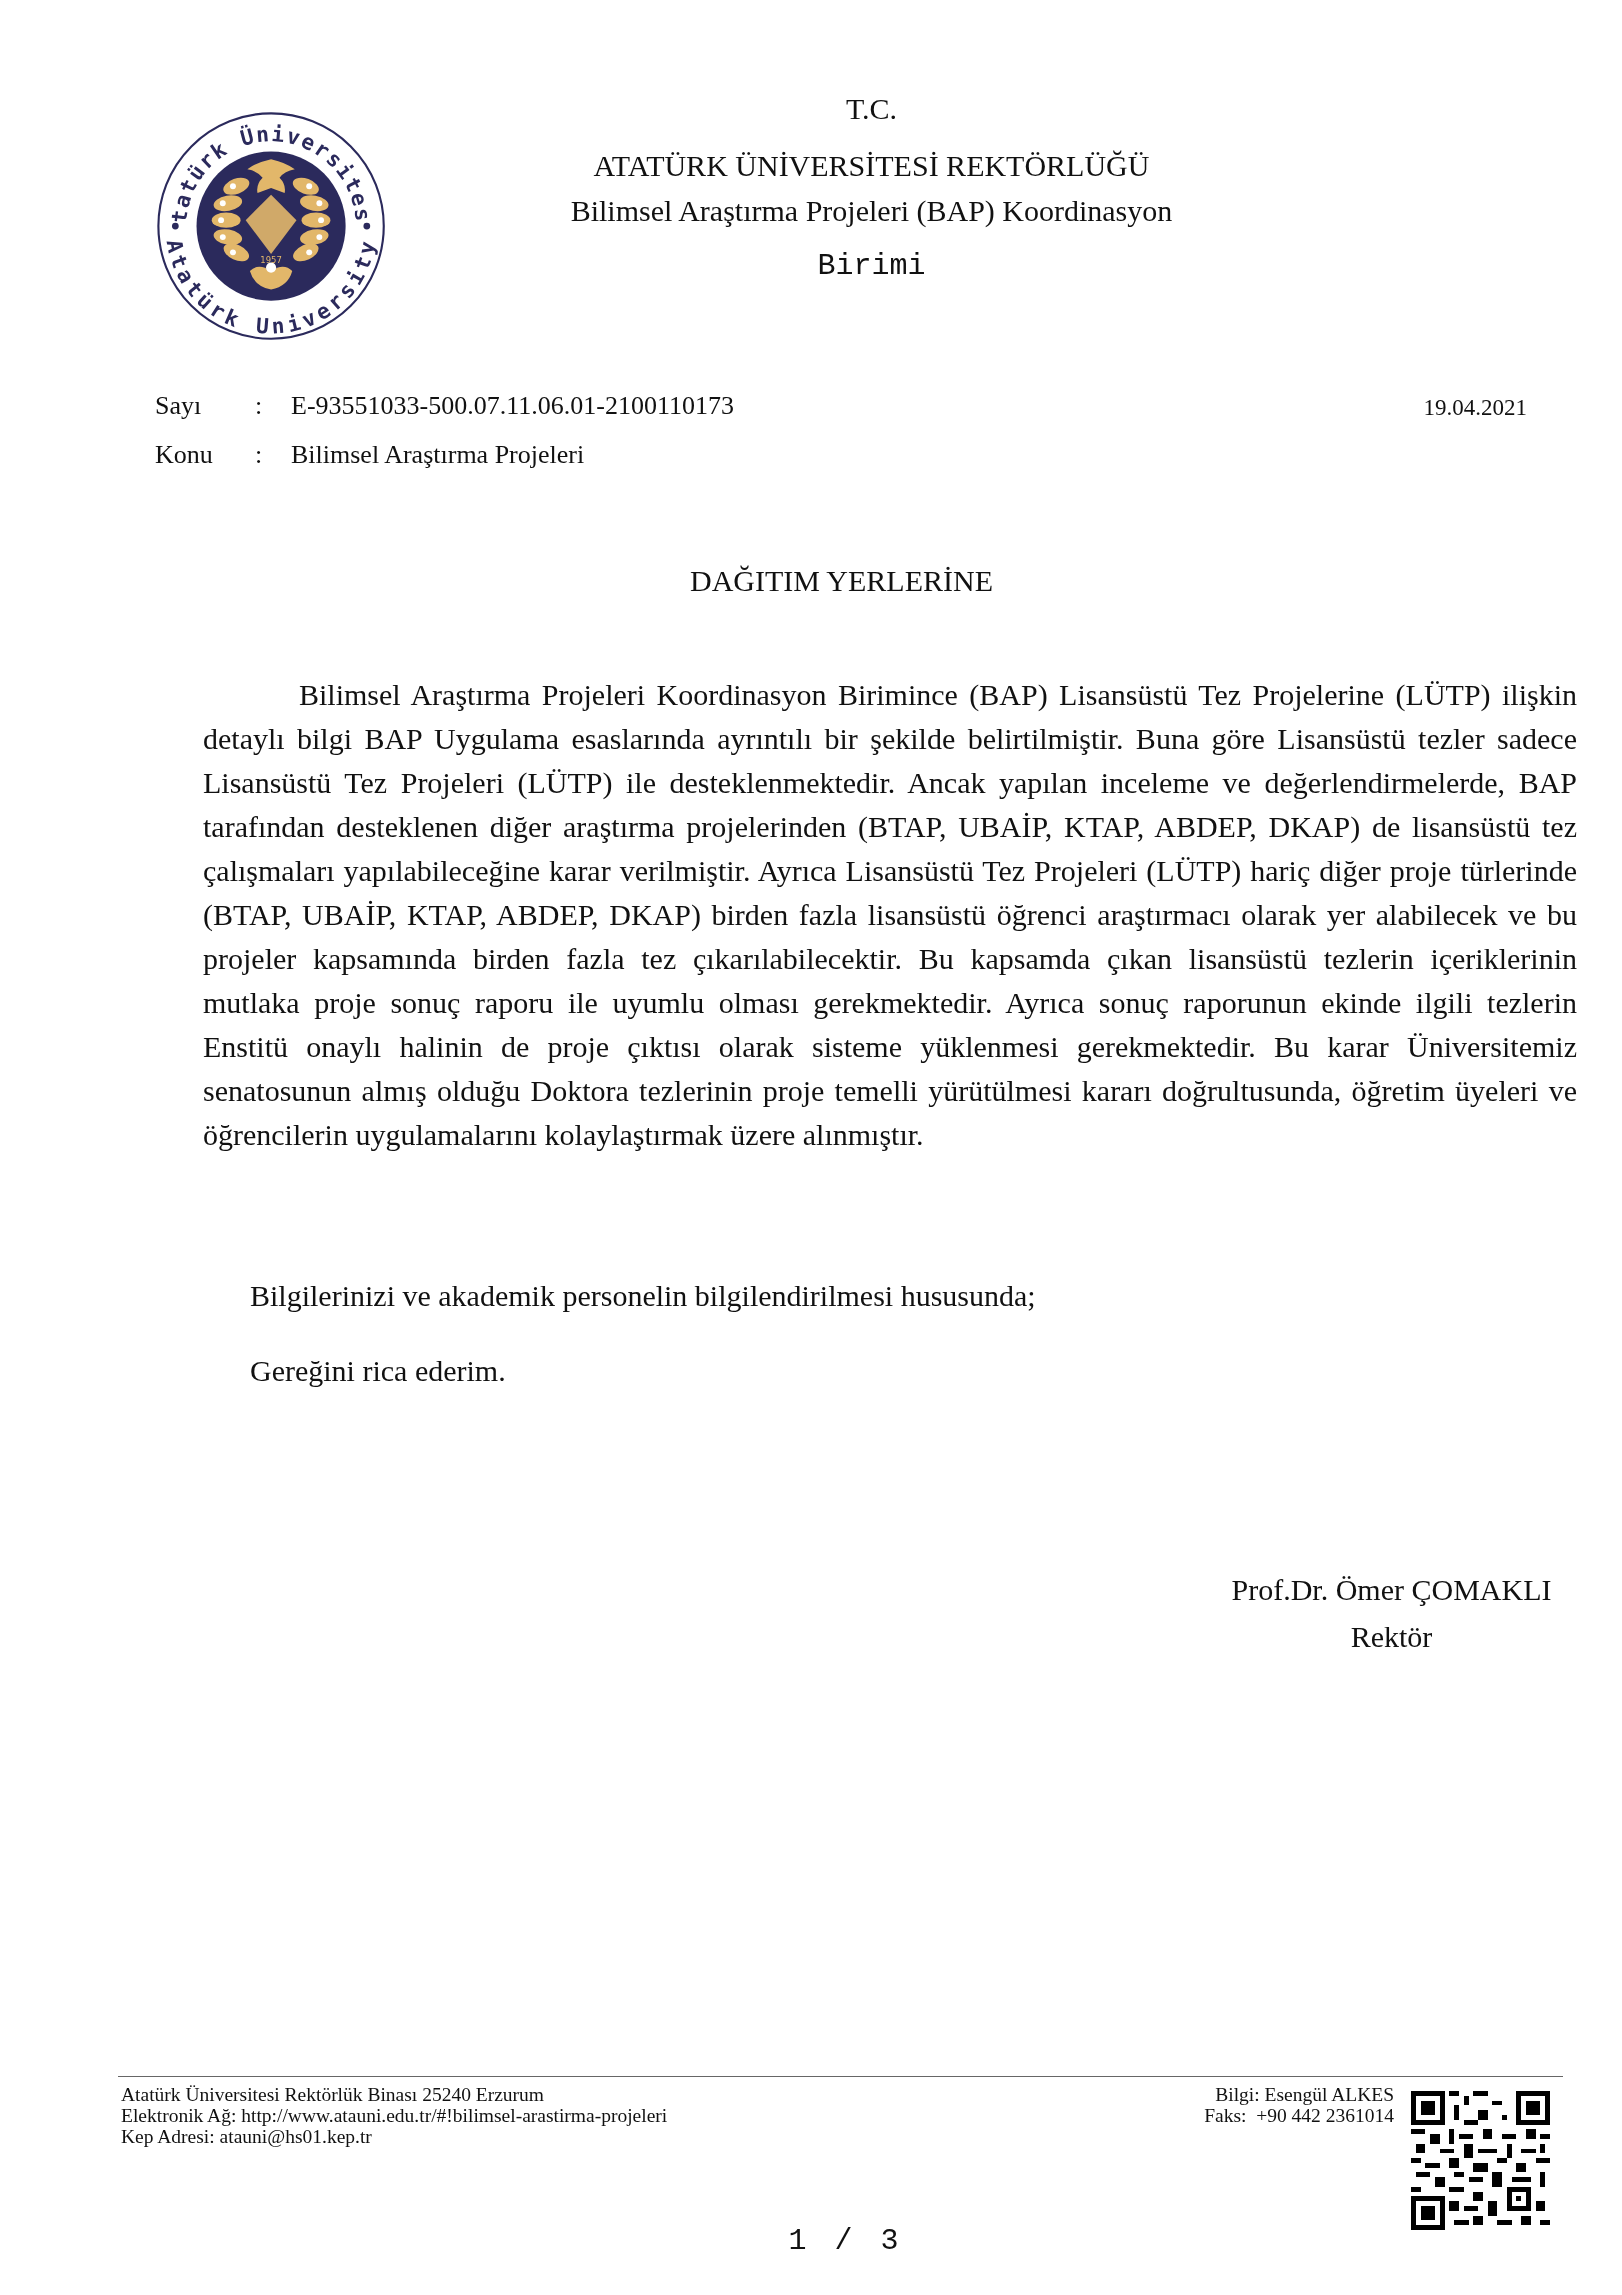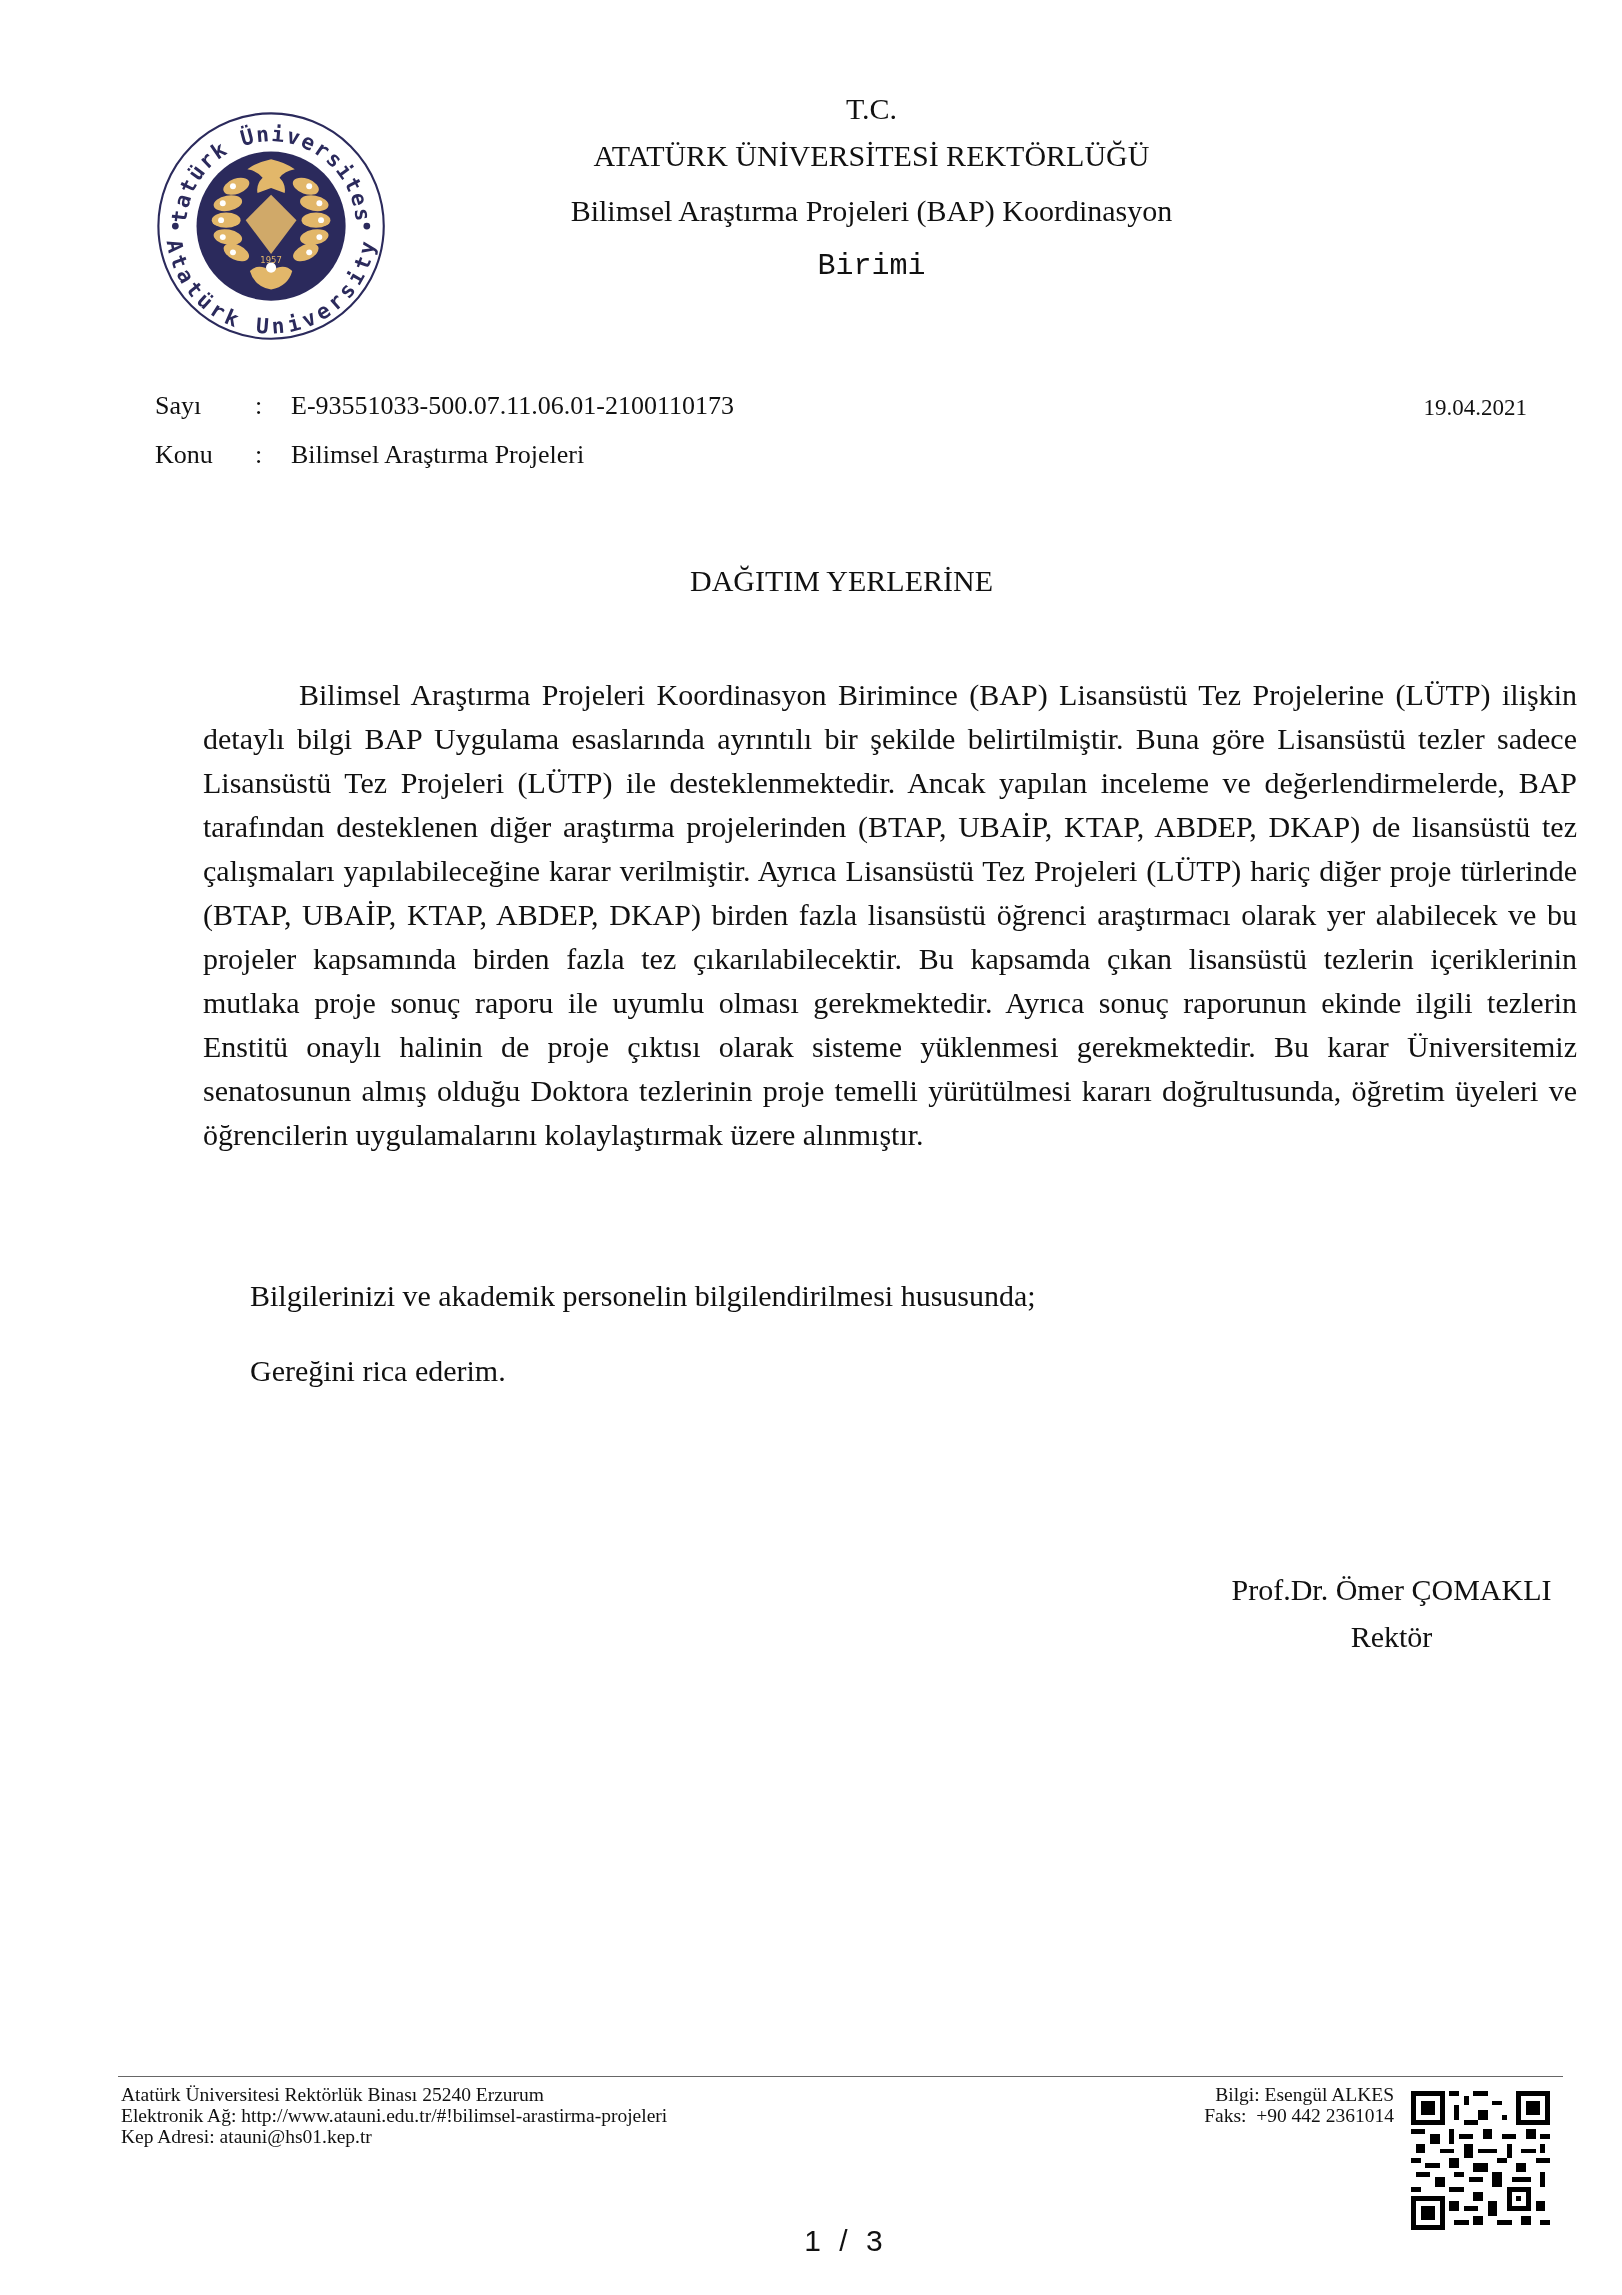--- a/index.html
+++ b/index.html
@@ -6,21 +6,21 @@
   body { width:1622px; height:2295px; position:relative; overflow:hidden;
          font-family:"Liberation Serif", "DejaVu Serif", serif; color:#111; }
   .abs { position:absolute; }
 
   
   .logo { left:155px; top:110px; width:233px; height:233px; }
 
   
   .hdr { left:474px; width:795px; text-align:center; font-size:30px; line-height:46px; }
   .hdr-tc { top:86px; }
-  .hdr-uni { top:133px;text-align:center; }
+  .hdr-uni { top:143px;text-align:center; }
   .hdr-unit1 { top:188px; }
   .hdr-unit2 { top:243px;font-family:Liberation Mono, monospace; }
 
   
   .meta { left:155px; font-size:26px; line-height:37px; }
   .meta .lbl { display:inline-block; width:100px; }
   .meta .colon { display:inline-block; width:36px; }
   .sayi { top:387px; }
   .konu { top:436px; }
   .date { right:95px; top:373px; font-size:23px; line-height:37px;margin-top:16px; }
@@ -36,21 +36,21 @@
 
   
   .sig { left:1180px; width:423px; text-align:center; font-size:30px; line-height:47px; top:1566px; }
 
   
   .footer-line { left:118px; top:2076px; width:1445px; height:0; border-top:1.7px solid #666; }
   .footer-left { left:121px; top:2084px; font-size:19.5px; line-height:21px; }
   .footer-right { left:1100px; width:294px; top:2084px; font-size:19.5px; line-height:21px; text-align:right; }
   .qr { left:1411px; top:2091px; width:139px; height:139px; }
   .page-num { left:719px; width:254px; text-align:center; top:2224px;
-              font-family:Liberation Sans, sans-serif; font-size:30px; letter-spacing:5px; }
+              font-family:Liberation Mono, monospace; font-size:30px; letter-spacing:5px; }
 </style>
 </head>
 <body>
 
 <div class="abs logo">
   <svg width="233" height="233" viewBox="0 0 275 275">
     <defs>
       <path id="arcTop" d="M 37 137 A 100 100 0 0 1 237 137"></path>
       <path id="arcBot" d="M 32 140 A 105 105 0 0 0 242 140"></path>
     </defs>

